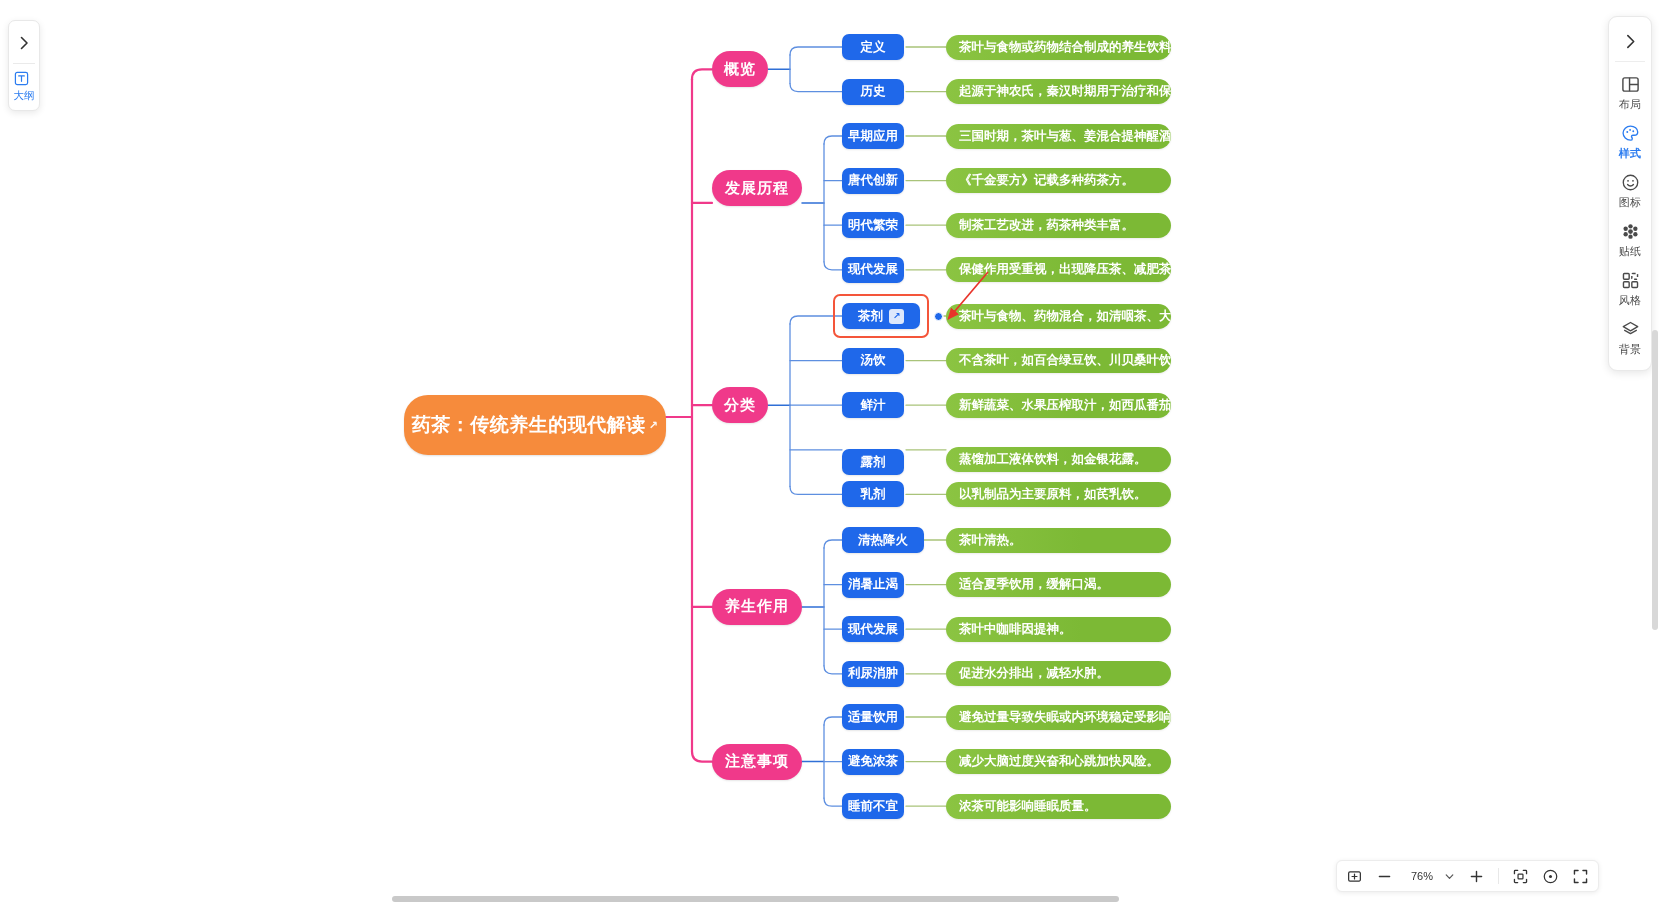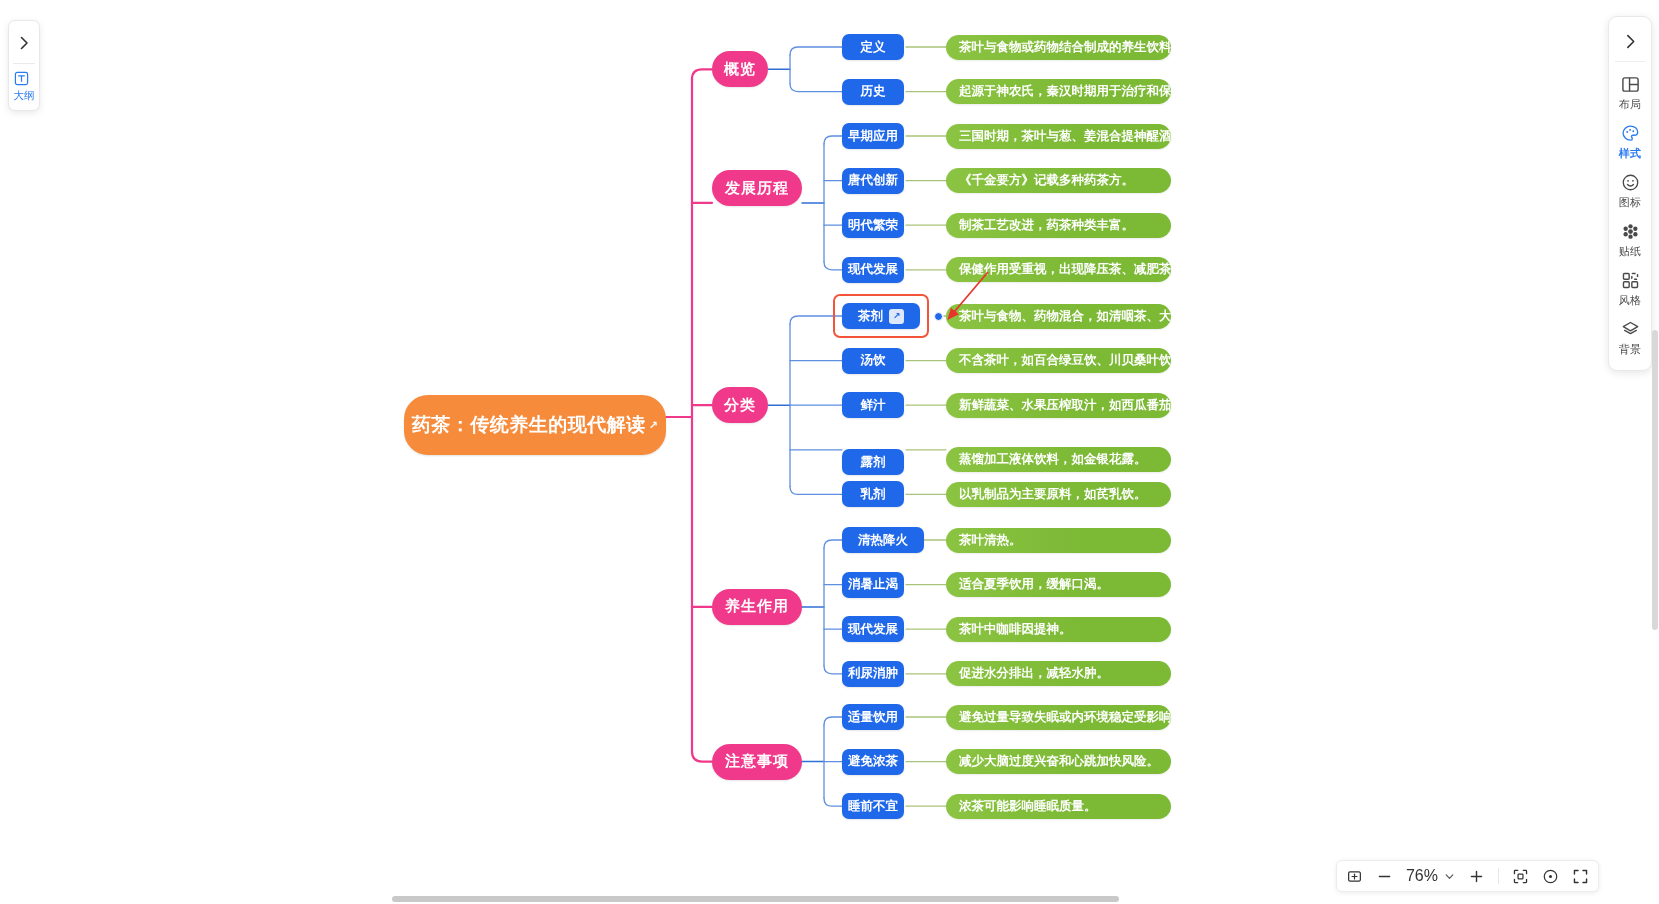--- a/index.html
+++ b/index.html
@@ -164,21 +164,21 @@
     background:#fff;
     border:1px solid #ececec;
     border-radius: 6px;
     box-shadow: 0 1px 5px rgba(0,0,0,.08);
     display:flex; align-items:center;
     padding: 0 9px;
     gap: 13px;
     font-size: 12.5px; color:#333;
   }
   #zoom-bar .zb-ic { display:flex; align-items:center; cursor:pointer; color:#333; }
-  #zoom-bar .pct { min-width: 32px; text-align:center; font-size:16px; }
+  #zoom-bar .pct { min-width: 32px; text-align:center; font-size:11px; }
   #zoom-bar .zsel { display:flex; align-items:center; gap:6px; cursor:pointer; }
   #zoom-bar .sep { width:1px; height:16px; background:#e8e8e8; }
 
   
   #hscroll-track {
     position:absolute; left:0; bottom:0; width:1659px; height:9px; background:transparent;
   }
   #hscroll-thumb {
     position:absolute; left: 392px; bottom: 2px;
     width: 727px; height: 6px;

